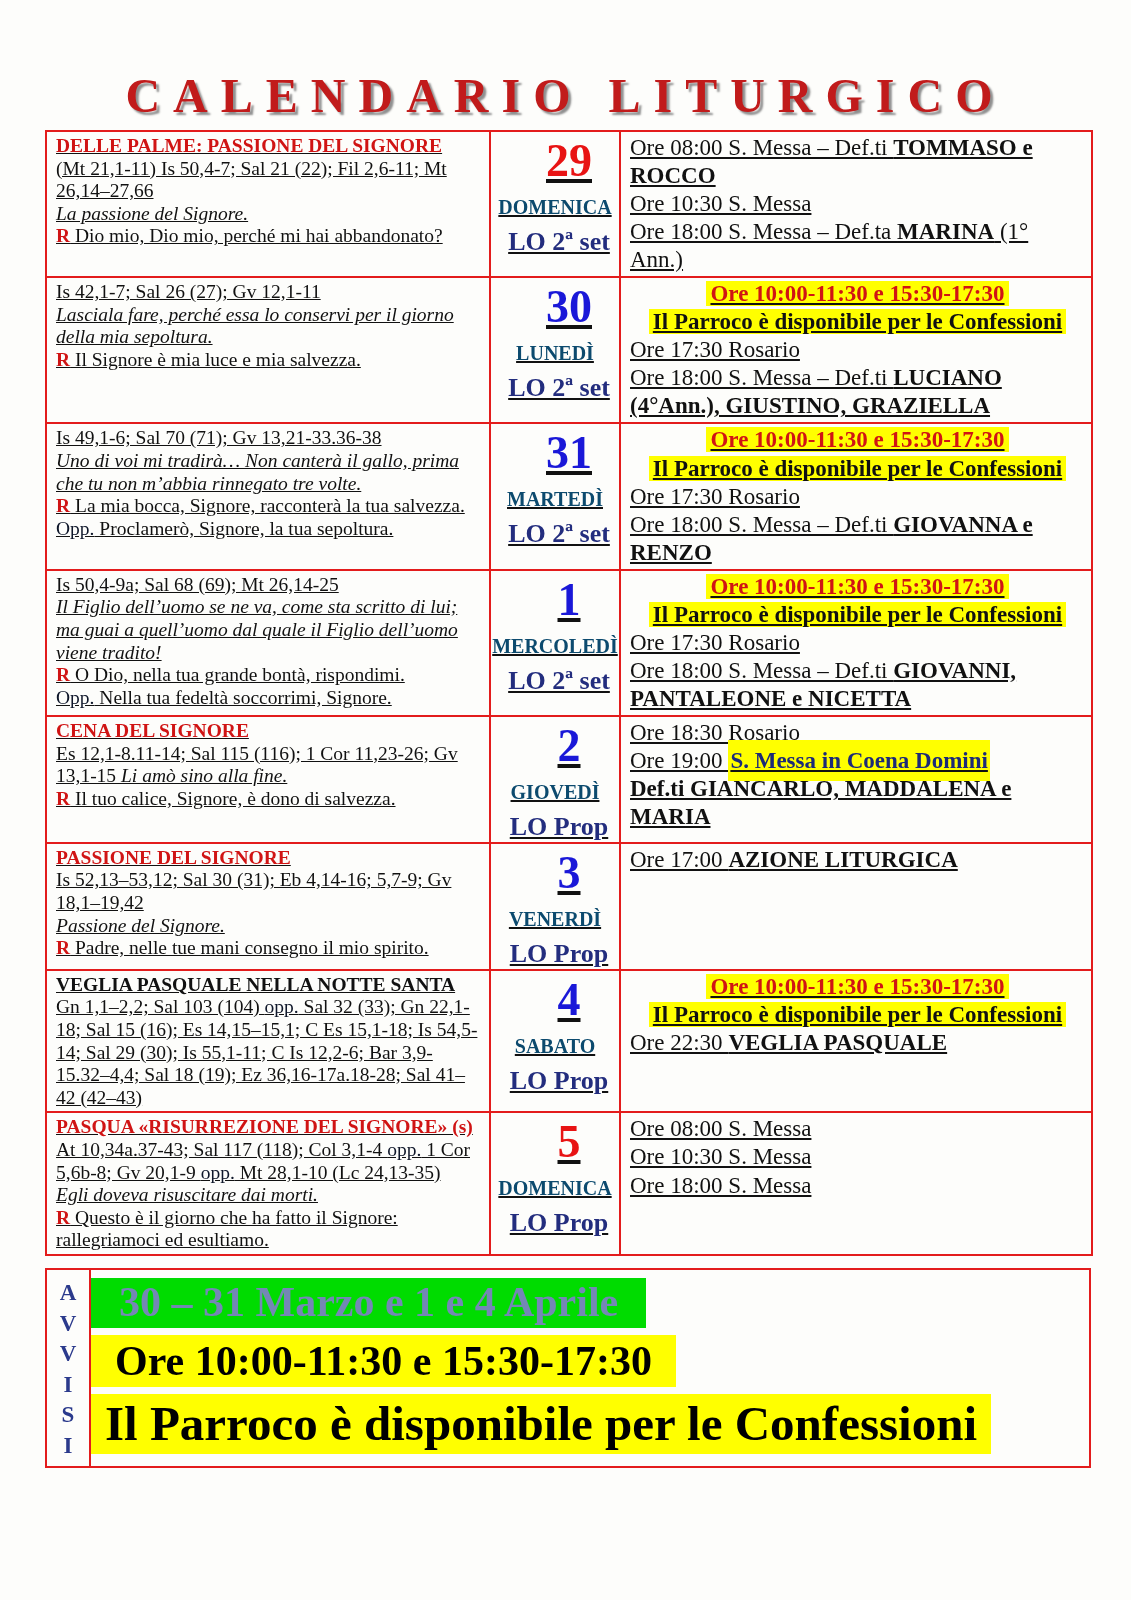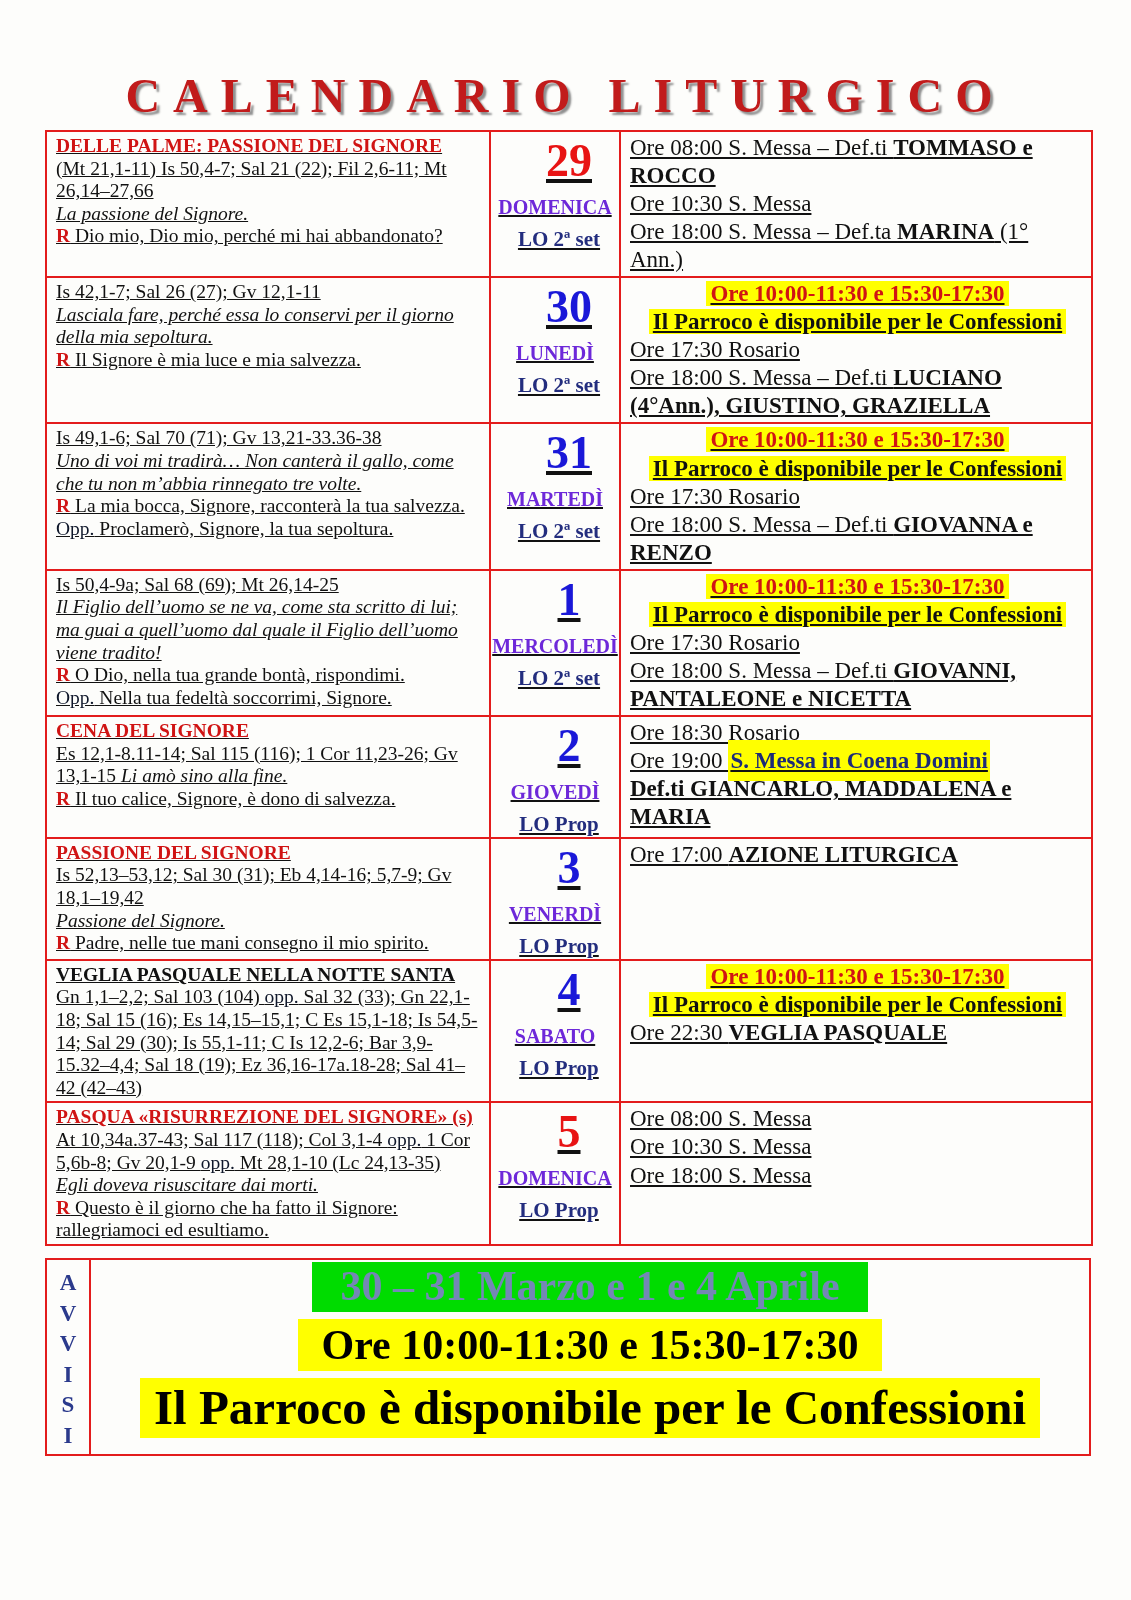--- a/index.html
+++ b/index.html
@@ -33,22 +33,22 @@
   #cal-body tr:nth-child(3){height:138px}
   #cal-body tr:nth-child(4){height:136px}
   #cal-body tr:nth-child(5){height:113px}
   #cal-body tr:nth-child(6){height:103px}
   #cal-body tr:nth-child(7){height:132px}
   #cal-body tr:nth-child(8){height:112px}
 
   .day-number { font-size:46px; font-weight:bold; line-height:1.02; margin-bottom:11px;padding-left:28px; }
   .num-red  { color:#e81313; }
   .num-blue { color:#1a18d8; }
-  .day-name { font-size:20px; font-weight:bold; color:#6d28d9; margin-bottom:8px; }
-  .day-lo   { font-size:21px; font-weight:bold; color:#232d7e;padding-left:8px; }
+  .day-name { font-size:20px; font-weight:bold; color:#0c4a6e; margin-bottom:8px; }
+  .day-lo   { font-size:26px; font-weight:bold; color:#232d7e;padding-left:8px; }
 
   .text-line { }
   .text-line.center { text-align:center; }
 
   .seg-plain {}
   .seg-bold        { font-weight:bold; }
   .seg-italic      { font-style:italic; }
   .seg-title-red   { color:#d01414; font-weight:bold; }
   .seg-title-black { font-weight:bold; }
   .seg-r           { color:#d01414; font-weight:bold; }
@@ -57,21 +57,21 @@
   .seg-hl-bold     { background:#ffff00; font-weight:bold; padding:0 4px; }
   .seg-hl-navy     { background:#ffff00; color:#1c2a78; font-weight:bold; padding:8px 2px; }
 
   
   .avvisi { display:flex; margin:12px 0 0 45px; width:1046px; border:2px solid #e31c1c; min-height:198px; background:#fdfdfb; }
   .avvisi-label {
     width:44px; border-right:2px solid #e31c1c;
     display:flex; flex-direction:column; align-items:center;
     padding-top:8px; font-weight:bold; font-size:23px; color:#2b3a8c; line-height:1.33;
   }
-  .avvisi-content { flex:1; text-align:center; padding:2px 0 12px;border-radius:30px; }
+  .avvisi-content { flex:1; padding:8px 0 12px;border-radius:30px; }
   .banner { display:inline-block; }
   .banner-green { background:#00dc00; color:#7487b5; font-weight:bold; font-size:42px; line-height:1.18; padding:0 28px; }
   .banner-hours { background:#ffff00; color:#000; font-weight:bold; font-size:42px; line-height:1.25; padding:0 24px; margin-top:7px; }
   .banner-conf  { background:#ffff00; color:#000; font-weight:bold; font-size:49px; line-height:1.22; padding:0 14px; margin-top:7px; }
 </style>
 </head>
 <body>
 
 <div class="page">
 
@@ -116,21 +116,21 @@
           <td class="cell-right">
             <div class="text-line center"><span class="seg-hl-red">Ore 10:00-11:30 e 15:30-17:30</span></div>
             <div class="text-line center"><span class="seg-hl-bold">Il Parroco è disponibile per le Confessioni</span></div>
             <div class="text-line"><span class="seg-plain">Ore 17:30 Rosario</span></div>
             <div class="text-line"><span class="seg-plain">Ore 18:00 S. Messa – Def.ti </span><span class="seg-bold">LUCIANO (4°Ann.), GIUSTINO, GRAZIELLA</span></div>
           </td>
         </tr>
         <tr>
           <td class="cell-left">
             <div class="text-line"><span class="seg-plain">Is 49,1-6; Sal 70 (71); Gv 13,21-33.36-38</span></div>
-            <div class="text-line"><span class="seg-italic">Uno di voi mi tradirà… Non canterà il gallo, come che tu non m’abbia rinnegato tre volte.</span></div>
+            <div class="text-line"><span class="seg-italic">Uno di voi mi tradirà… Non canterà il gallo, prima che tu non m’abbia rinnegato tre volte.</span></div>
             <div class="text-line"><span class="seg-r">R</span><span class="seg-plain"> La mia bocca, Signore, racconterà la tua salvezza.</span></div>
             <div class="text-line"><span class="seg-red">Opp.</span><span class="seg-plain"> Proclamerò, Signore, la tua sepoltura.</span></div>
           </td>
           <td class="cell-day">
             <div class="day-number num-blue">31</div>
             <div class="day-name">MARTEDÌ</div>
             <div class="day-lo">LO 2ª set</div>
           </td>
           <td class="cell-right">
             <div class="text-line center"><span class="seg-hl-red">Ore 10:00-11:30 e 15:30-17:30</span></div>

